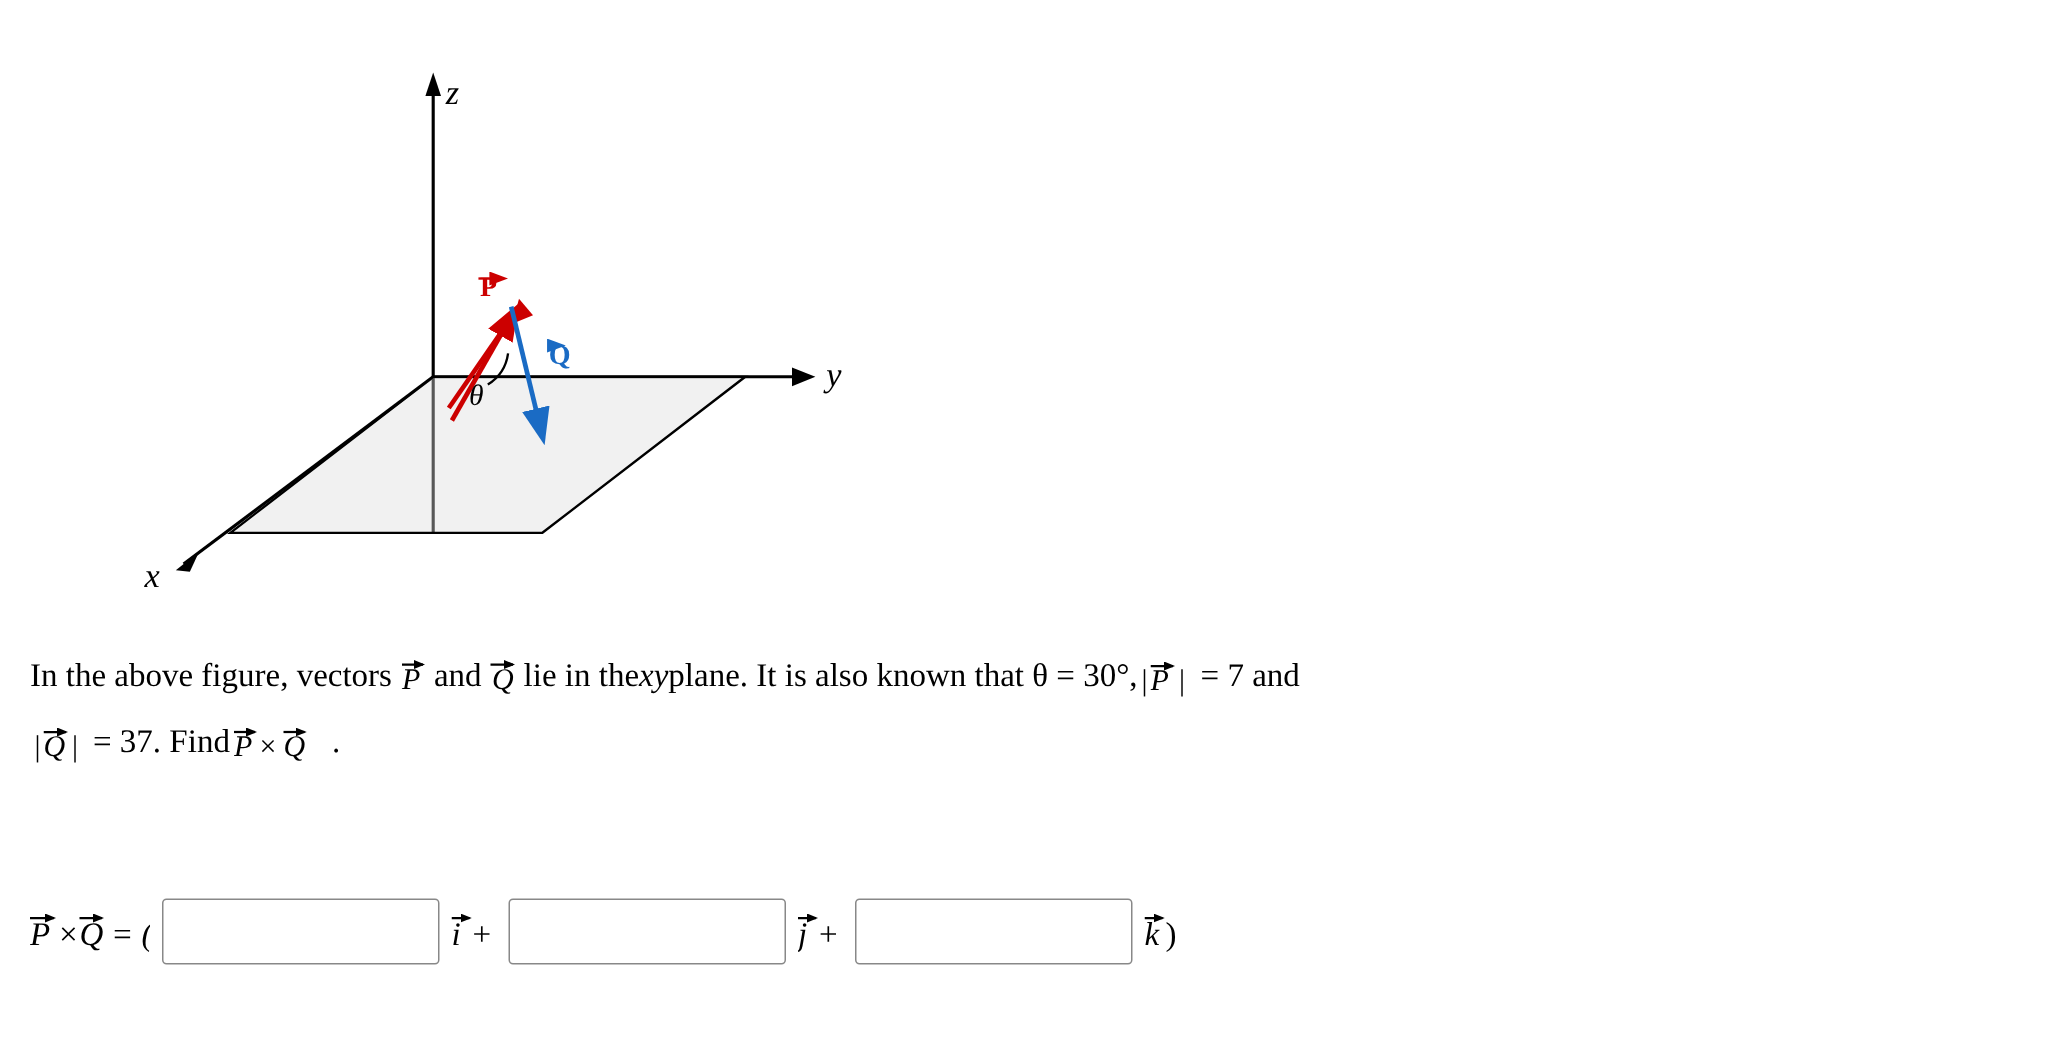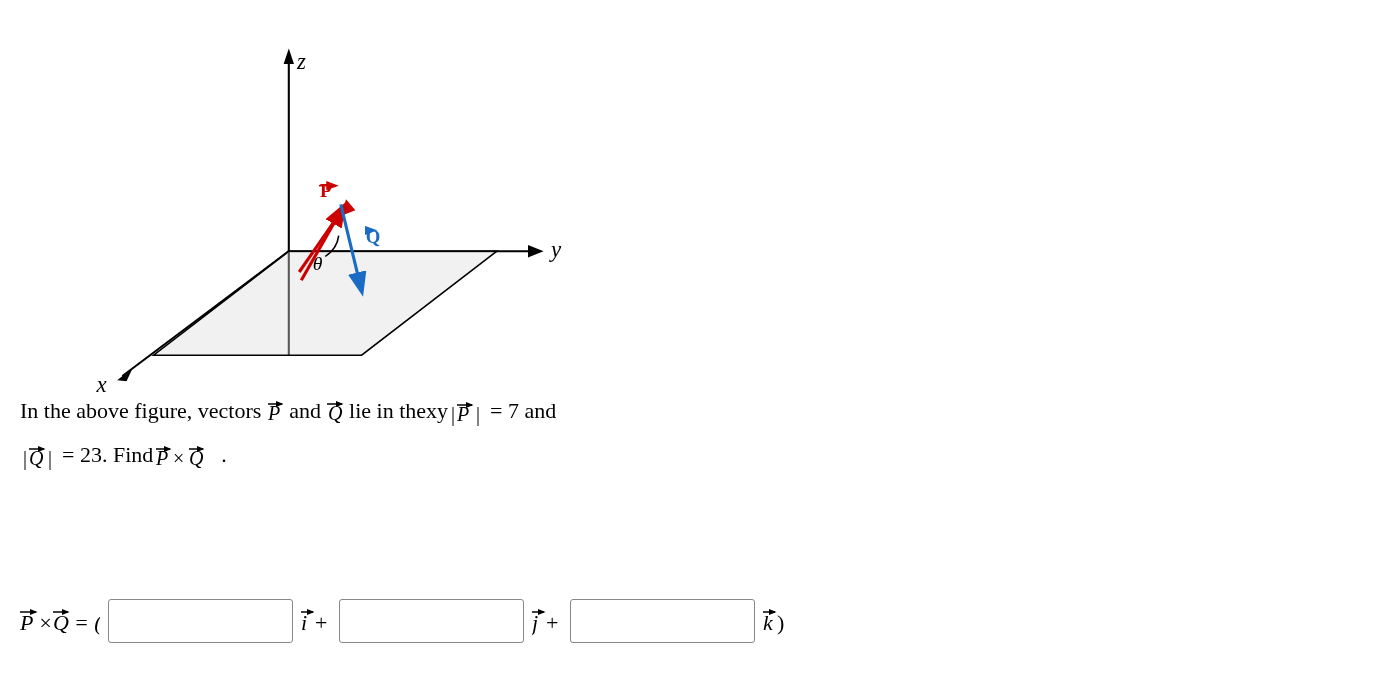--- a/index.html
+++ b/index.html
@@ -113,21 +113,21 @@
       <text x="250" y="168" font-size="18" font-weight="bold" fill="#cc0000" font-family="Georgia, serif">P</text>
       <line x1="249" y1="157" x2="265" y2="157" stroke="#cc0000" stroke-width="1.5" marker-end="url(#arrowRed)"></line>
 
       <text x="294" y="212" font-size="18" font-weight="bold" fill="#1a6bc4" font-family="Georgia, serif">Q</text>
       <line x1="294" y1="200" x2="302" y2="200" stroke="#1a6bc4" stroke-width="1.5" marker-end="url(#arrowBlue)"></line>
     </svg>
   </div>
 
   <div class="problem-text">
 
-    <div style="display:flex; align-items:baseline; flex-wrap:wrap; gap:0; font-size:22px; line-height:1.9;">
+    <div style="display:flex; align-items:baseline; flex-wrap:wrap; gap:0; font-size:22px; line-height:1.9;margin-top:39px;">
       <span>In the above figure, vectors </span>
 
       <span style="position:relative; display:inline-block; margin:0 3px;">
         <svg width="22" height="28" viewBox="0 0 22 28" style="vertical-align:middle; margin-bottom:2px;">
           <text x="4" y="22" font-size="20" font-style="italic" font-family="Georgia,serif">P</text>
           <line x1="4" y1="6" x2="18" y2="6" stroke="black" stroke-width="1.5" marker-end="url(#arrowSmall)"></line>
           <defs>
             <marker id="arrowSmall" markerWidth="5" markerHeight="5" refX="4" refY="2" orient="auto">
               <path d="M0,0 L0,4 L5,2 z" fill="black"></path>
             </marker>
@@ -141,21 +141,22 @@
           <text x="4" y="22" font-size="20" font-style="italic" font-family="Georgia,serif">Q</text>
           <line x1="3" y1="6" x2="18" y2="6" stroke="black" stroke-width="1.5" marker-end="url(#arrowSmall2)"></line>
           <defs>
             <marker id="arrowSmall2" markerWidth="5" markerHeight="5" refX="4" refY="2" orient="auto">
               <path d="M0,0 L0,4 L5,2 z" fill="black"></path>
             </marker>
           </defs>
         </svg>
       </span>
       <span> lie in the </span>
-      <span style="">xy</span>
+      <span style="font-style:italic;">xy</span>
+      <span> plane. It is also known that θ = 30°, </span>
 
       <span style="margin:0 2px;">
         <svg width="38" height="28" viewBox="0 0 38 28" style="vertical-align:middle;">
           <text x="1" y="22" font-size="20" font-family="Georgia,serif">|</text>
           <svg x="7" y="0">
             <text x="0" y="22" font-size="20" font-style="italic" font-family="Georgia,serif">P</text>
             <line x1="0" y1="6" x2="15" y2="6" stroke="black" stroke-width="1.5" marker-end="url(#arrowSmall3)"></line>
             <defs>
               <marker id="arrowSmall3" markerWidth="5" markerHeight="5" refX="4" refY="2" orient="auto">
                 <path d="M0,0 L0,4 L5,2 z" fill="black"></path>
@@ -178,21 +179,21 @@
             <line x1="0" y1="6" x2="15" y2="6" stroke="black" stroke-width="1.5" marker-end="url(#arrowSmall4)"></line>
             <defs>
               <marker id="arrowSmall4" markerWidth="5" markerHeight="5" refX="4" refY="2" orient="auto">
                 <path d="M0,0 L0,4 L5,2 z" fill="black"></path>
               </marker>
             </defs>
           </svg>
           <text x="26" y="22" font-size="20" font-family="Georgia,serif">|</text>
         </svg>
       </span>
-      <span> = 23. Find </span>
+      <span> = 37. Find </span>
 
       <span style="margin:0 3px;">
         <svg width="62" height="28" viewBox="0 0 62 28" style="vertical-align:middle;">
           <text x="0" y="22" font-size="20" font-style="italic" font-family="Georgia,serif">P</text>
           <line x1="0" y1="6" x2="14" y2="6" stroke="black" stroke-width="1.5" marker-end="url(#arrowSmall5)"></line>
           <defs>
             <marker id="arrowSmall5" markerWidth="5" markerHeight="5" refX="4" refY="2" orient="auto">
               <path d="M0,0 L0,4 L5,2 z" fill="black"></path>
             </marker>
           </defs>

